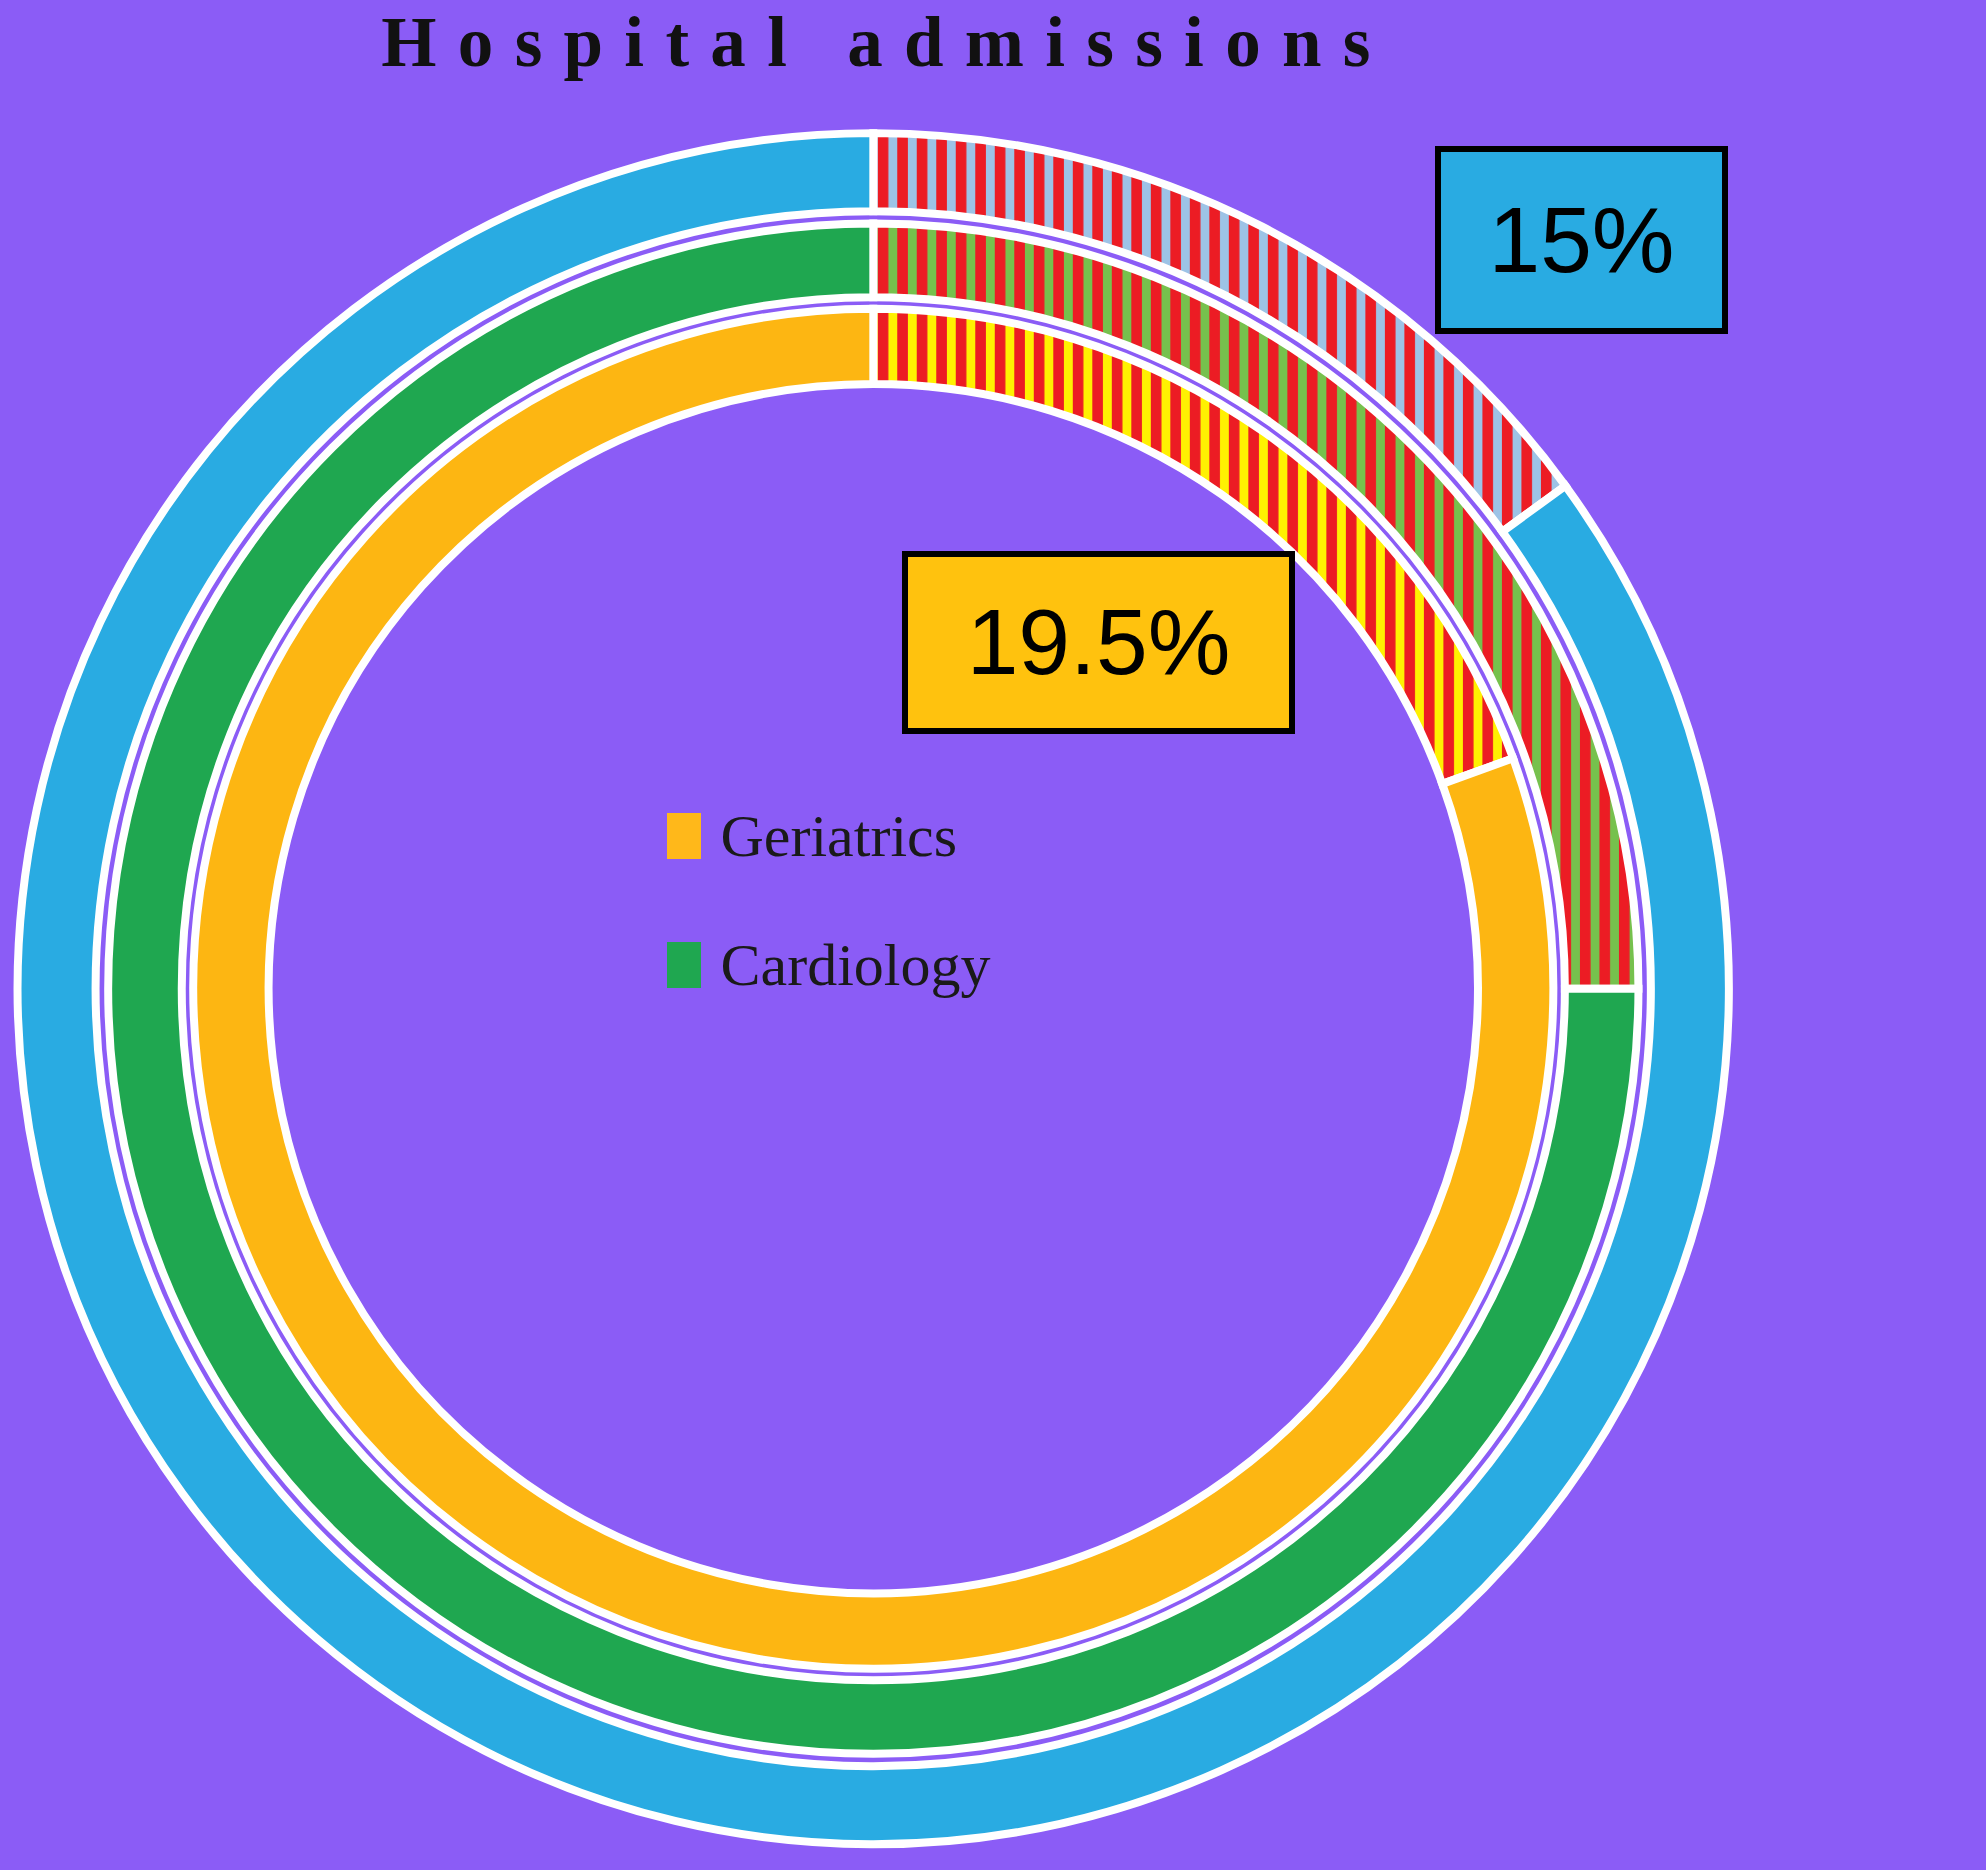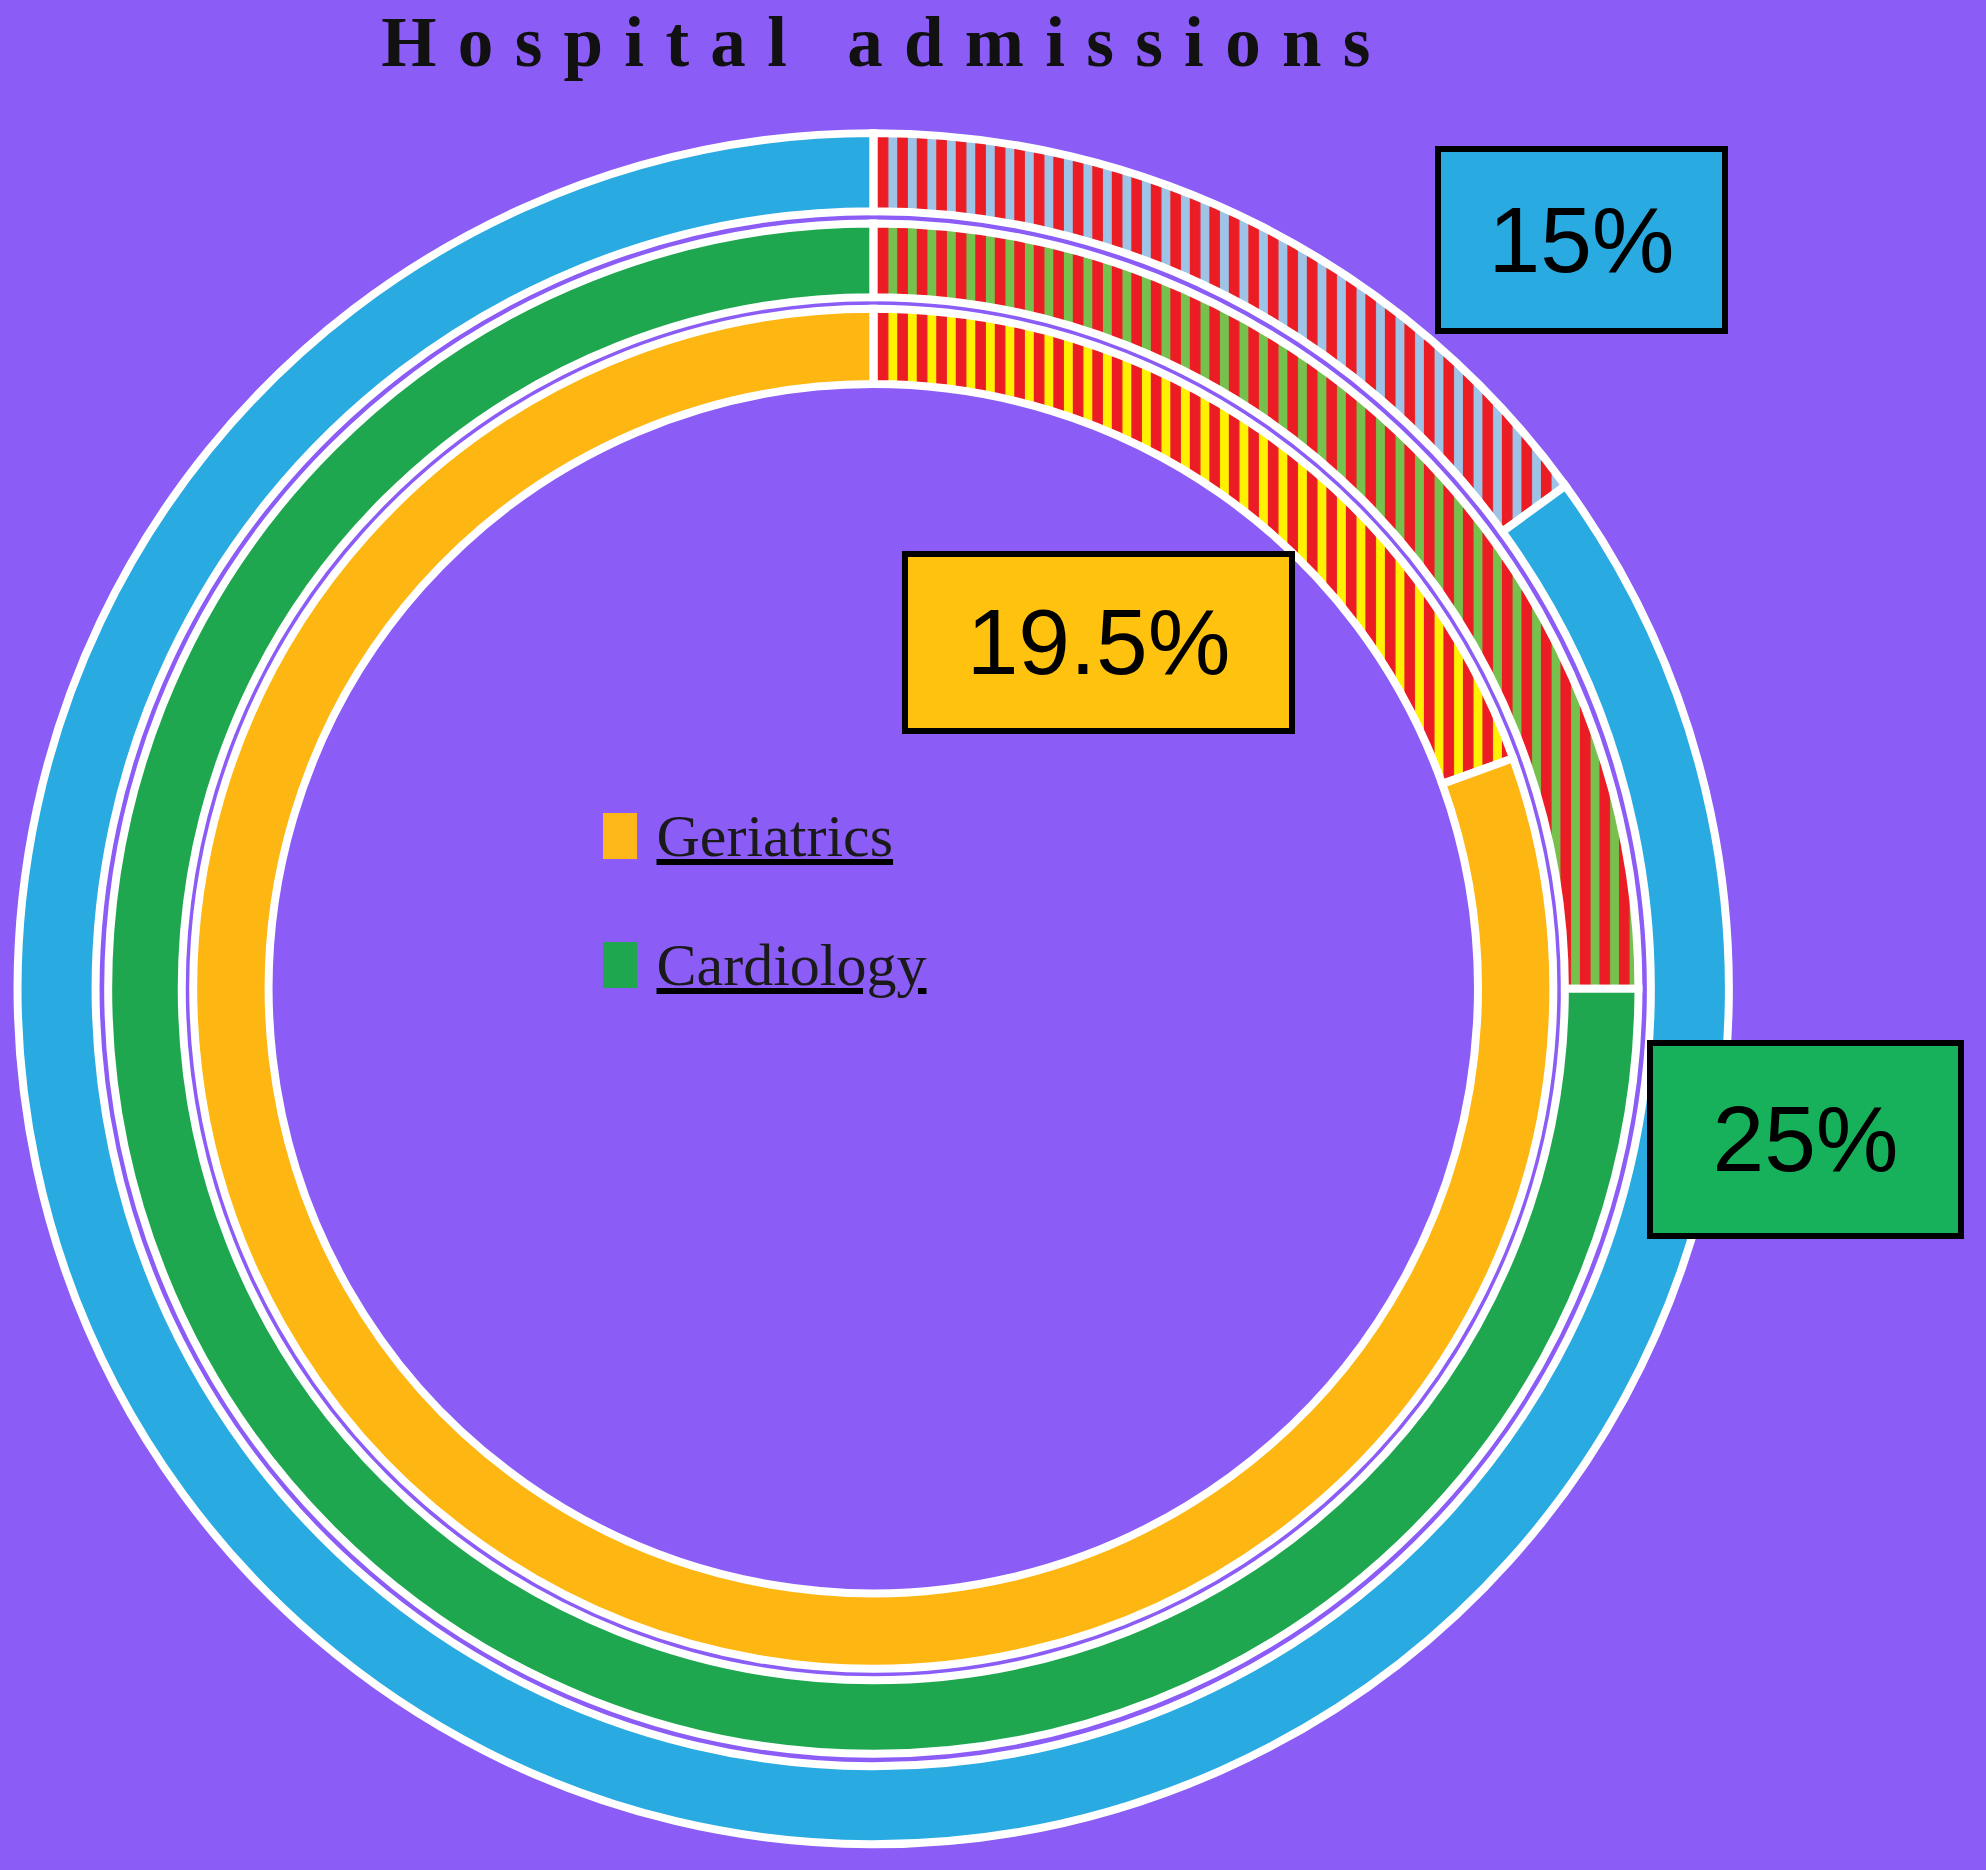--- a/index.html
+++ b/index.html
@@ -25,21 +25,21 @@
     color: #111111;
     white-space: nowrap;
   }
   #donut-svg {
     position: absolute;
     left: 0; top: 0;
     width: 1986px; height: 1871px;
   }
   .legend {
     position: absolute;
-    left: 603px; top: 805px; text-decoration: underline;
+    left: 667px; top: 805px;
   }
   .legend-item {
     display: flex;
     align-items: center;
     height: 62px;
     margin-bottom: 67px;
     white-space: nowrap;
   }
   .swatch {
     display: inline-block;
@@ -107,16 +107,15 @@
     <div class="legend-item">
       <span class="swatch" style="background: rgb(31, 167, 80);"></span>
       <span class="legend-label">Cardiology</span>
     </div>
   </div>
 
   <div class="pct-box box-blue" style="background: rgb(41, 171, 226);">15%</div>
 
   <div class="pct-box box-orange" style="background: rgb(255, 194, 14);">19.5%</div>
 
-  <div class="pct-box box-green" style="background: rgb(23, 176, 91);">25%</div>
 
 </div>
 
 
 </body></html>

